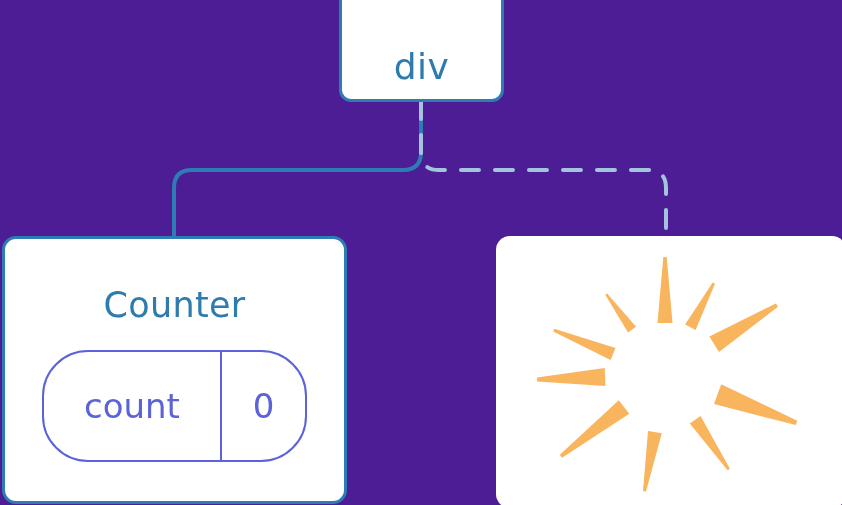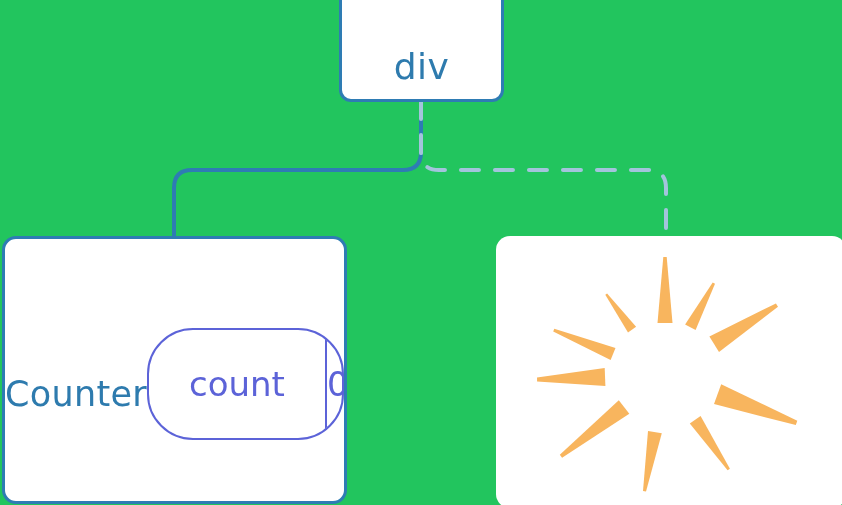--- a/index.html
+++ b/index.html
@@ -9,21 +9,21 @@
   body {
     width: 842px;
     height: 505px;
     overflow: hidden;
     font-family: "DejaVu Sans", "Liberation Sans", sans-serif;
   }
   #stage {
     position: relative;
     width: 842px;
     height: 505px;
-    background: #22c55e;
+    background: #4c1d95;
     overflow: hidden;
   }
   #connectors {
     position: absolute;
     left: 0;
     top: 0;
     width: 842px;
     height: 505px;
     pointer-events: none;
   }
@@ -51,21 +51,21 @@
     line-height: 1;
   }
   #node-counter {
     left: 2px;
     top: 236px;
     width: 345px;
     height: 268px;
     border: 3px solid #2E7CB4;
     border-radius: 14px;
     display: flex;
-    flex-direction: row;
+    flex-direction: column;
     align-items: center;
   }
   #node-counter .node-title {
     font-size: 35px;
     color: #2E7BAE;
     margin-top: 49px;
     line-height: 1;
     letter-spacing: 0.3px;
   }
   .state-pill {

